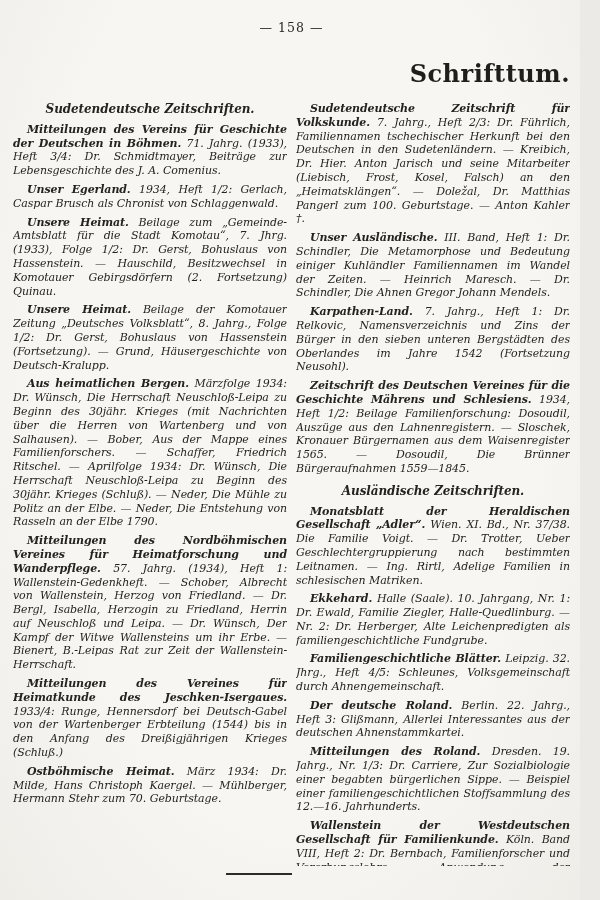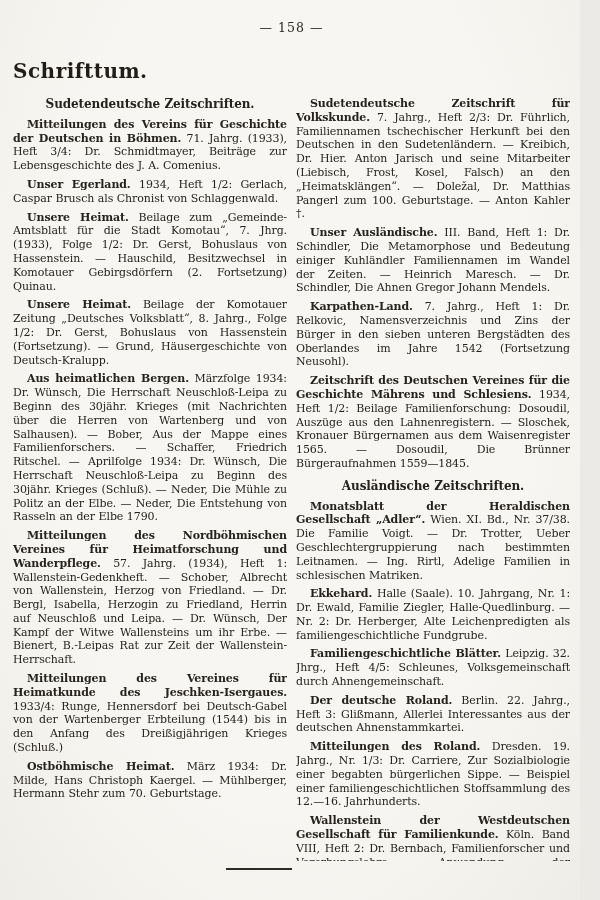--- a/index.html
+++ b/index.html
@@ -17,30 +17,31 @@
     box-sizing: border-box;
     padding: 20px 10px 0 13px;
   }
   .pagenum {
     text-align: center;
     font-size: 12.5px;
     letter-spacing: 1px;
     color: #2a2722;
   }
   .doc-title {
-    text-align: left;
-    font-size: 20px;
+    text-align: right;
+    font-size: 24px;
     font-weight: bold;
     letter-spacing: 0.5px;
     margin: 24px 0 14px 0;
     color: #211e19;
   }
   .columns {
     display: flex;
     gap: 9px;
+    font-style: italic;
   }
   .column {
     width: 287px;
     height: 764px;
     overflow: hidden;
     text-align: justify;
     font-size: 11px;
     line-height: 13.8px;
     letter-spacing: -0.1px;
     word-spacing: 0.2px;

